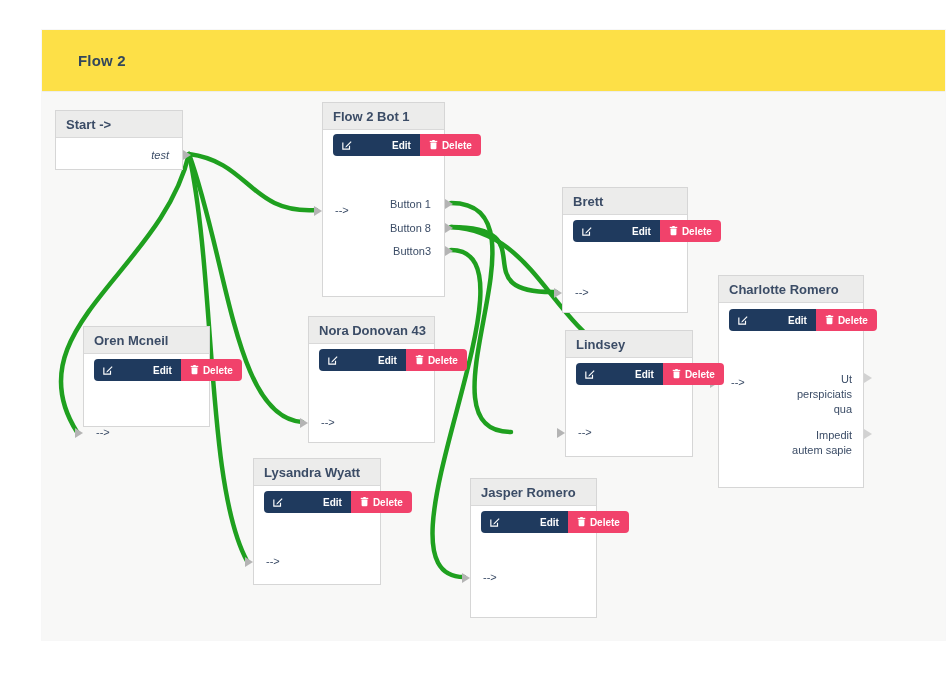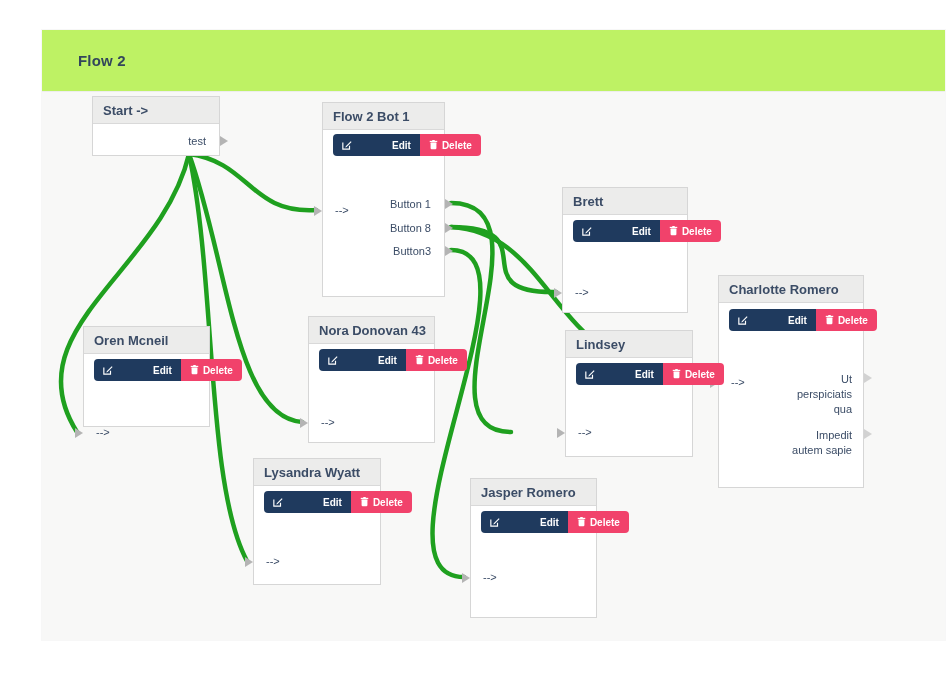--- a/index.html
+++ b/index.html
@@ -7,21 +7,21 @@
     width:946px;height:691px;position:relative;overflow:hidden;
     background:#ffffff;
     font-family:"Liberation Sans", sans-serif;
     -webkit-font-smoothing:antialiased;
   }
   .card{
     position:absolute;left:42px;top:30px;width:903px;height:610px;
     background:#ffffff;box-shadow:0 0 0 1px rgba(0,0,0,0.03);
   }
   .card-header{
-    position:absolute;left:0;top:0;right:0;height:61px;background:#bef264;
+    position:absolute;left:0;top:0;right:0;height:61px;background:#fde047;
     border-bottom:1px solid #ededed;display:flex;align-items:center;
   }
   .flow-title{
     margin-left:36px;font-size:15px;font-weight:600;color:#33475b;letter-spacing:.2px;
   }
   .canvas{
     position:absolute;left:0;top:62px;right:0;bottom:0;background:#f8f8f7;
   }
   svg.wires{position:absolute;left:0;top:0;width:946px;height:691px;z-index:1;pointer-events:none;}
   svg.wires path{pointer-events:stroke;}
@@ -77,24 +77,24 @@
     <path d="M189,154 C162,270 12,330 77,432" fill="none" stroke="#1fa01f" stroke-width="4.5" stroke-linecap="round"></path>
     <path d="M189,154 C228,262 235,418 302,422" fill="none" stroke="#1fa01f" stroke-width="4.5" stroke-linecap="round"></path>
     <path d="M189,154 C216,280 206,485 247,561" fill="none" stroke="#1fa01f" stroke-width="4.5" stroke-linecap="round"></path>
     <path d="M451,203 C558,203 412,432 511,432" fill="none" stroke="#1fa01f" stroke-width="4.5" stroke-linecap="round"></path>
     <path d="M451,227 C549,227 459,294 556,292" fill="none" stroke="#1fa01f" stroke-width="4.5" stroke-linecap="round"></path>
     <path d="M451,227 C560,233 549,382 712,382" fill="none" stroke="#1fa01f" stroke-width="4.5" stroke-linecap="round"></path>
     <path d="M451,250 C549,250 362,577 464,577" fill="none" stroke="#1fa01f" stroke-width="4.5" stroke-linecap="round"></path>
   </svg>
 
 <div id="nodes-root">
-    <div class="node" style="left: 55px; top: 96px; width: 128px; height: 60px; margin-left: 37px;">
+    <div class="node" style="left: 55px; top: 110px; width: 128px; height: 60px;">
       <div class="node-header">Start -&gt;</div>
       <div class="port out" style="top: 39px;"></div>
-      <div class="out-label" style="top: 37px;">test</div>
+      <div class="out-label" style="top: 37px; font-style: italic;">test</div>
     </div>
     <div class="node" style="left: 322px; top: 102px; width: 123px; height: 195px;">
       <div class="node-header">Flow 2 Bot 1</div>
       <div class="btn-row" style="top: 31px;">
         <div class="btn btn-edit">
           <svg width="10" height="10" viewBox="0 0 12 12">
             <path d="M1 3v8h8V7" fill="none" stroke="#fff" stroke-width="1.4"></path>
             <path d="M4.5 7.5l6-6 1 1-6 6-1.4.4z" fill="#fff"></path>
           </svg>
           <span>Edit</span>

